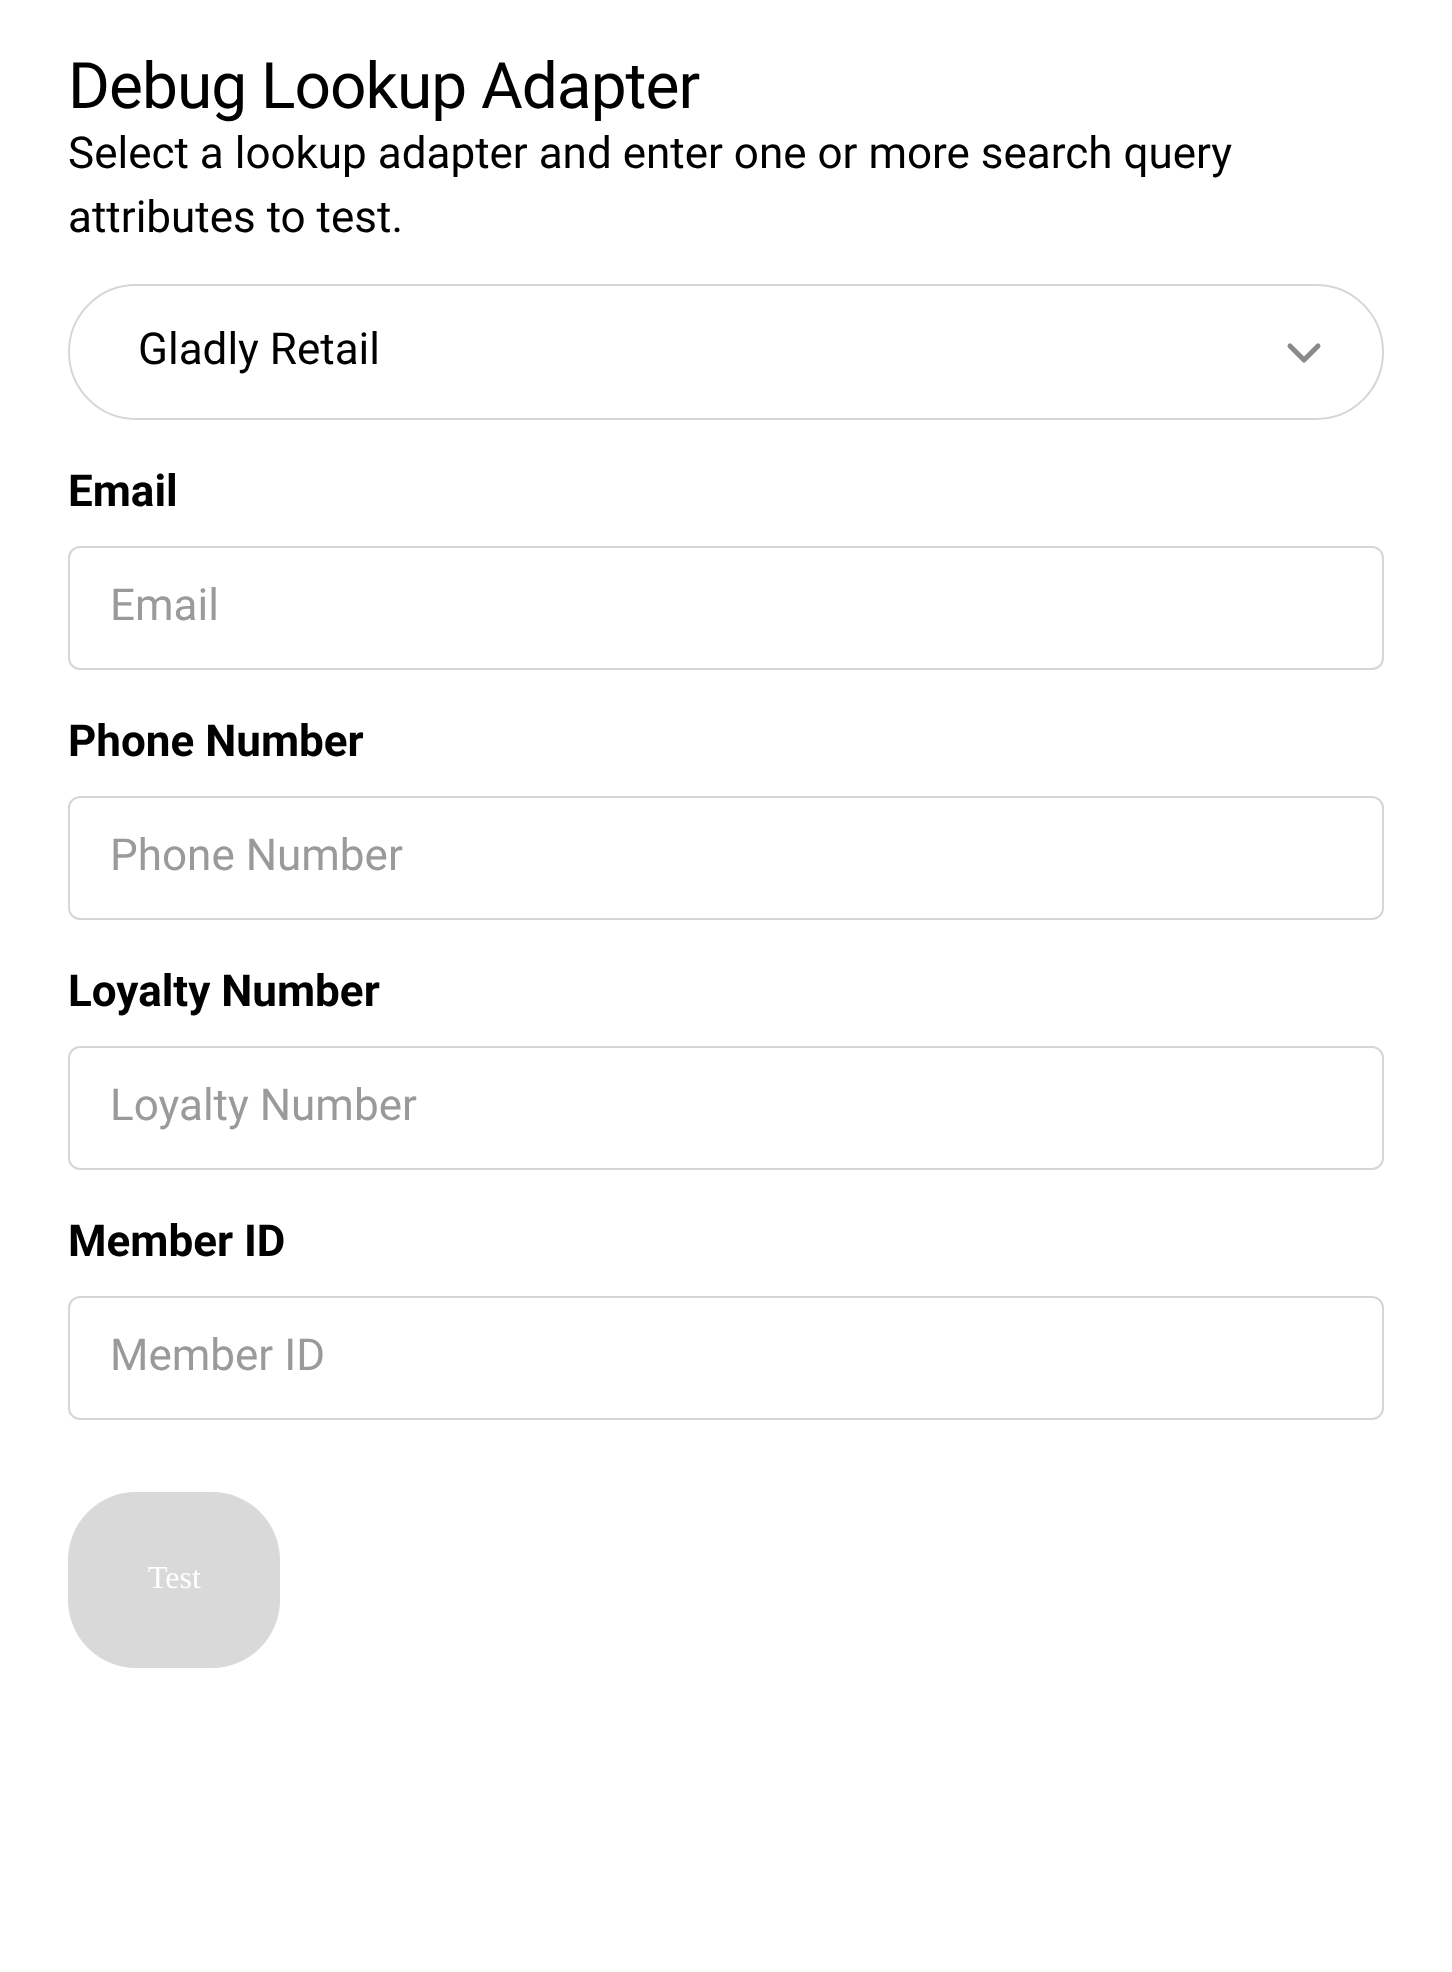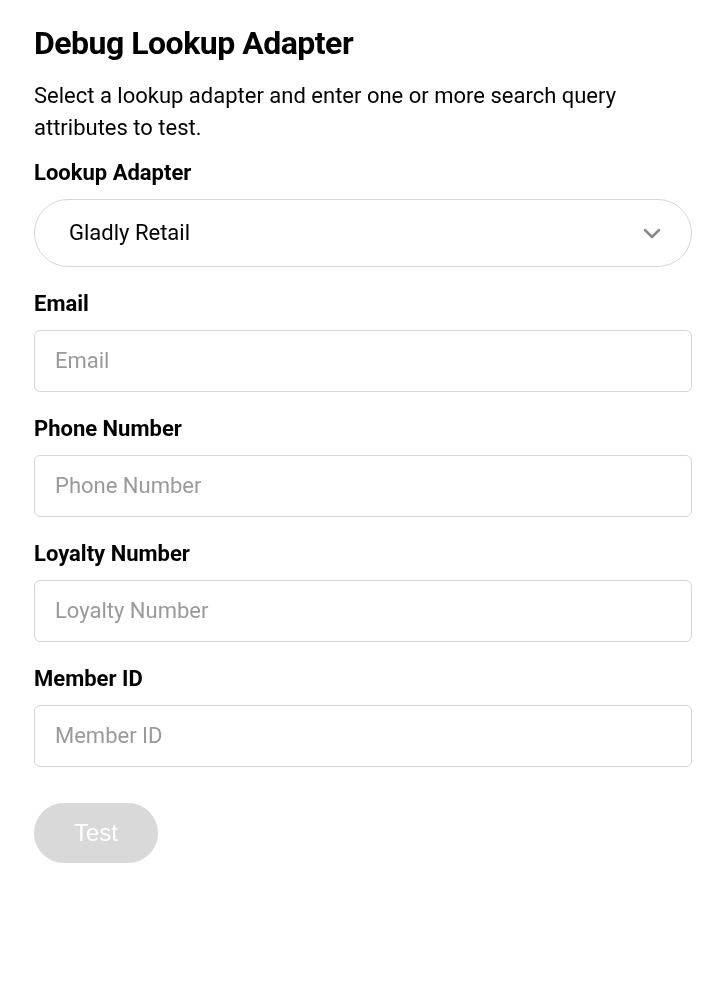--- a/index.html
+++ b/index.html
@@ -9,23 +9,22 @@
     }
     body {
       font-family: -apple-system, BlinkMacSystemFont, "Segoe UI", Roboto, Helvetica, Arial, sans-serif;
       background: #ffffff;
       color: #000000;
       padding: 24px 34px;
       width: 726px;
     }
     .page-title {
       font-size: 32px;
-      font-weight: 700;
+      font-weight: 400;
       letter-spacing: -0.5px;
-      margin-bottom: 18px;
     }
     .page-description {
       font-size: 22px;
       line-height: 1.45;
       font-weight: 400;
       margin-bottom: 16px;
       color: #000000;
     }
     .field-group {
       margin-bottom: 24px;
@@ -76,44 +75,43 @@
       color: #000000;
       font-family: inherit;
     }
     .text-input::placeholder {
       color: #9a9a9a;
     }
     .test-button {
       display: inline-flex;
       align-items: center;
       justify-content: center;
-      height: 60px;
+      height: 88px;
       padding: 0 40px;
       border: none;
       border-radius: 34px;
       background: #d9d9d9;
       color: #ffffff;
-      font-size: 24px;
+      font-size: 16px;
       font-weight: 400;
-      font-family: Liberation Sans, sans-serif;
+      font-family: Liberation Serif, serif;
       cursor: pointer;
       margin-top: 12px;
     }
   </style>
 </head>
 <body>
 
 
 
 <h1 class="page-title">Debug Lookup Adapter</h1>
 
 <p class="page-description">Select a lookup adapter and enter one or more search query attributes to test.</p>
 
 <div class="field-group">
-  <div class="field-label">Lookup Adapter</div>
   <div class="select-wrap">
     <div class="select-input" tabindex="0">Gladly Retail</div>
     <span class="chevron">
       <svg viewBox="0 0 24 24" fill="none" stroke="#8a8a8a" stroke-width="2.5" stroke-linecap="round" stroke-linejoin="round">
         <polyline points="5 9 12 16 19 9"></polyline>
       </svg>
     </span>
   </div>
 </div>
 

